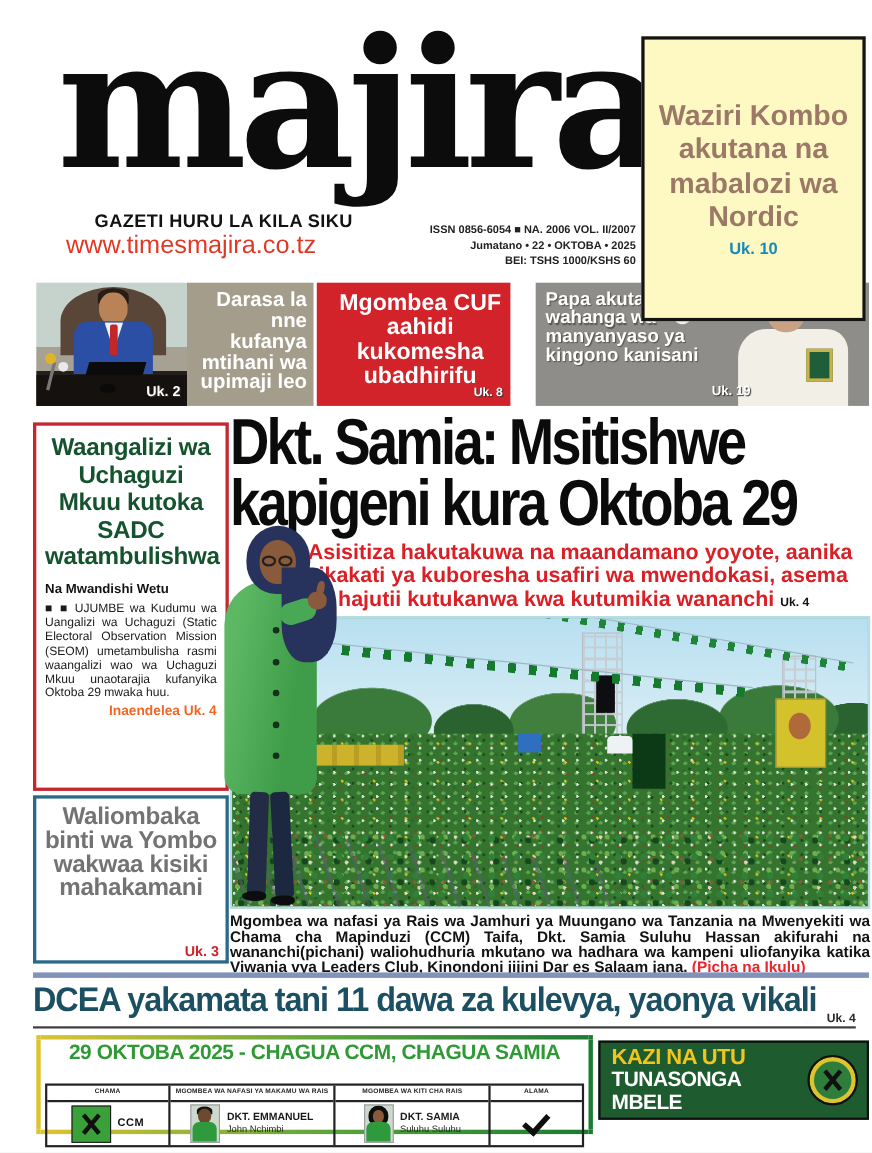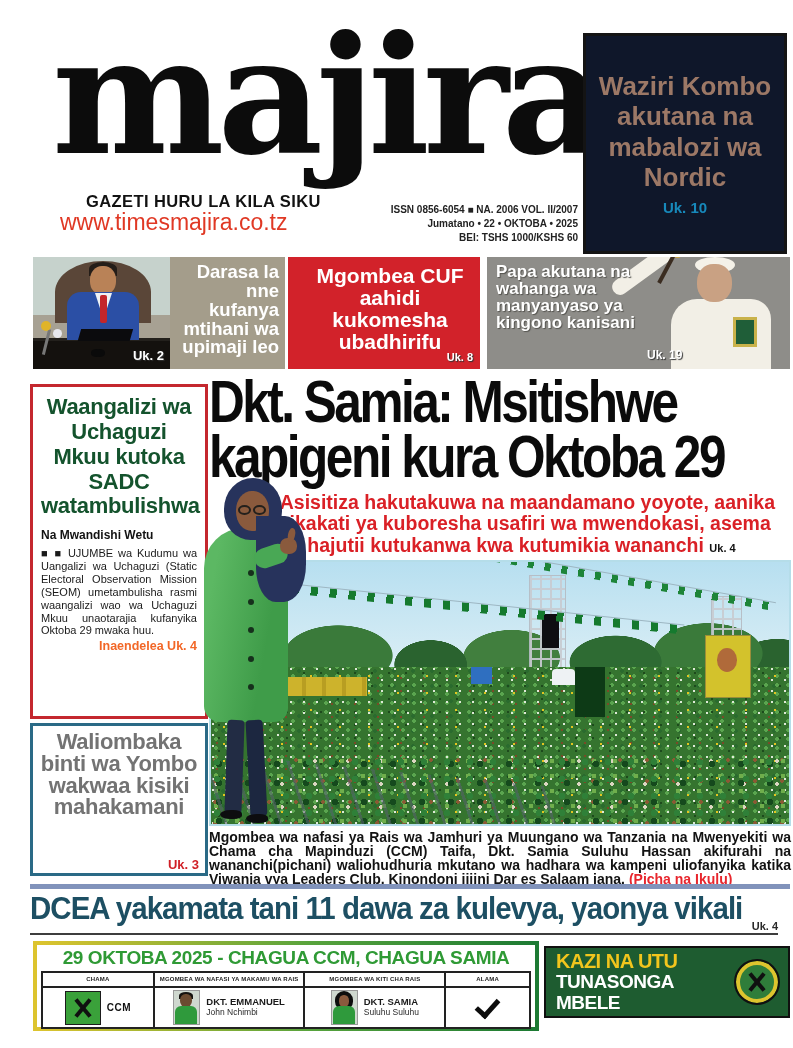--- a/index.html
+++ b/index.html
@@ -7,21 +7,21 @@
         font-family:"Liberation Sans",sans-serif;overflow:hidden;color:#111;}
   .abs{position:absolute;}
 
   
   .logo{left:52px;top:14px;font-family:"DejaVu Serif",serif;font-weight:bold;
         font-size:163px;line-height:1;letter-spacing:-7px;color:#0c0c0c;z-index:2;}
   .tagline{left:86px;top:192px;font-size:16.5px;font-weight:bold;letter-spacing:.4px;color:#121212;z-index:3;}
   .website{left:60px;top:209px;font-size:23px;color:#e03824;z-index:3;}
   .issueinfo{left:385px;top:203px;width:193px;text-align:right;font-size:10px;font-weight:bold;
              line-height:1.4;color:#222;z-index:3;}
-  .waziri-box{left:583px;top:33px;width:204px;height:221px;border:3px solid #141414;background:#0f172a;
+  .waziri-box{left:583px;top:33px;width:204px;height:259px;border:3px solid #141414;background:#fef9c3;
               box-sizing:border-box;display:flex;flex-direction:column;justify-content:center;align-items:center;z-index:3;}
   .waziri-title{color:#9c7866;font-size:26px;font-weight:bold;line-height:1.16;text-align:center;padding:0 4px;}
   .waziri-ref{color:#1789bb;font-size:15px;font-weight:bold;margin-top:7px;}
 
   
   .strip{top:257px;height:112px;overflow:hidden;box-sizing:border-box;}
   .strip1-photo{left:33px;width:137px;background:linear-gradient(#c6d2cc 0 52%,#a7a193 52% 72%,#23201c 72% 100%);}
   .chair{left:22px;top:4px;width:96px;height:62px;background:#5a4638;border-radius:50% 50% 0 0;}
   .anchor-hair{left:56px;top:5px;width:28px;height:14px;background:#241d18;border-radius:50% 50% 0 0;}
   .anchor-head{left:57px;top:9px;width:26px;height:29px;background:#b98257;border-radius:46%;}
@@ -30,21 +30,21 @@
   .anchor-tie{left:67px;top:38px;width:7px;height:28px;background:#c3262b;border-radius:2px;}
   .desk{left:0;top:84px;width:137px;height:28px;background:#14110e;}
   .laptop{left:46px;top:72px;width:52px;height:15px;background:#0b0b0d;transform:skewX(-16deg);}
   .mic1{left:8px;top:64px;width:10px;height:10px;background:#e0b428;border-radius:50%;}
   .mic2{left:20px;top:72px;width:9px;height:9px;background:#e8e8ee;border-radius:50%;}
   .micstick{left:12px;top:72px;width:3px;height:26px;background:#777;transform:rotate(14deg);}
   .mic3{left:58px;top:92px;width:14px;height:8px;background:#0a0a0a;border-radius:40%;}
   .strip-ref{position:absolute;color:#fff;font-weight:bold;font-size:13px;text-shadow:1px 1px 1px #333;}
   .strip1-label{left:170px;width:115px;background:#a49d8b;color:#fff;font-weight:bold;font-size:18.5px;
                 line-height:1.02;text-align:right;padding:6px 6px 0 2px;}
-  .strip2{left:288px;width:192px;background:#d2222a;color:#fff;text-align:center;font-weight:bold;
+  .strip2{left:288px;width:176px;background:#d2222a;color:#fff;text-align:center;font-weight:bold;
           font-size:21px;line-height:1.05;padding:8px 0 0 12px;}
   .strip3{left:487px;width:303px;background:#8e8d89;}
   .pope-text{left:9px;top:6px;width:158px;color:#fff;font-weight:bold;font-size:17px;line-height:1.0;
              text-shadow:1px 1px 1px #55544f;}
   .pope-arm{left:120px;top:6px;width:70px;height:16px;background:#f2efe6;transform:rotate(-36deg);border-radius:8px;}
   .pope-stick{left:178px;top:-6px;width:4px;height:34px;background:#3a2c20;transform:rotate(28deg);}
   .pope-knob{left:185px;top:-10px;width:11px;height:11px;background:#c9a23c;border-radius:50%;}
   .pope-cap{left:208px;top:0px;width:40px;height:16px;background:#f4f1e8;border-radius:50%;}
   .pope-head{left:210px;top:7px;width:35px;height:38px;background:#c9a183;border-radius:46%;}
   .pope-robe{left:184px;top:42px;width:100px;height:70px;background:#f2efe6;border-radius:26px 20px 0 0;}
@@ -154,21 +154,21 @@
   .dcea{left:30px;top:891px;width:762px;color:#1d4f63;font-weight:bold;font-size:31px;
         letter-spacing:-1px;white-space:nowrap;transform:scaleX(.95);transform-origin:0 0;}
   .dcea-ref{left:30px;top:920px;width:748px;text-align:right;font-size:11px;font-weight:bold;color:#2a2a2a;}
   .dcea-line{left:30px;top:933px;width:748px;height:0;border-top:2px solid #3d3d3d;}
 
   
   .ballot{left:33px;top:941px;width:506px;height:90px;background:#fff;box-sizing:border-box;
           border:4px solid #cdb32c;border-image:linear-gradient(90deg,#ddc42e,#57a33c 55%,#1c7a33) 1;
           padding:2px 4px;}
   .ballot-title{color:#2f9a35;font-size:19px;font-weight:bold;text-align:center;letter-spacing:-.4px;}
-  .ballot-table{margin-top:2px;border:2px solid #222;display:flex;height:54px;}
+  .ballot-table{margin-top:16px;border:2px solid #222;display:flex;height:54px;}
   .bcol{border-right:2px solid #222;display:flex;flex-direction:column;box-sizing:border-box;}
   .bcol:last-child{border-right:none;}
   .bcol-h{height:13px;border-bottom:2px solid #222;font-size:6px;font-weight:bold;text-align:center;
           line-height:13px;color:#222;letter-spacing:.2px;overflow:hidden;}
   .bcol-b{flex:1;display:flex;align-items:center;justify-content:center;gap:6px;padding:1px 3px;}
   .w-chama{width:23%;} .w-vp{width:31%;} .w-pres{width:29%;} .w-alama{width:17%;}
   .ccm-badge{width:34px;height:32px;background:#3aa13a;border:1px solid #1c1c1c;position:relative;flex:none;}
   .xtools{position:absolute;left:50%;top:50%;width:0;height:0;}
   .xtools::before,.xtools::after{content:"";position:absolute;left:-2px;top:-11px;width:4px;height:22px;background:#101010;}
   .xtools::before{transform:rotate(40deg);} .xtools::after{transform:rotate(-40deg);}

